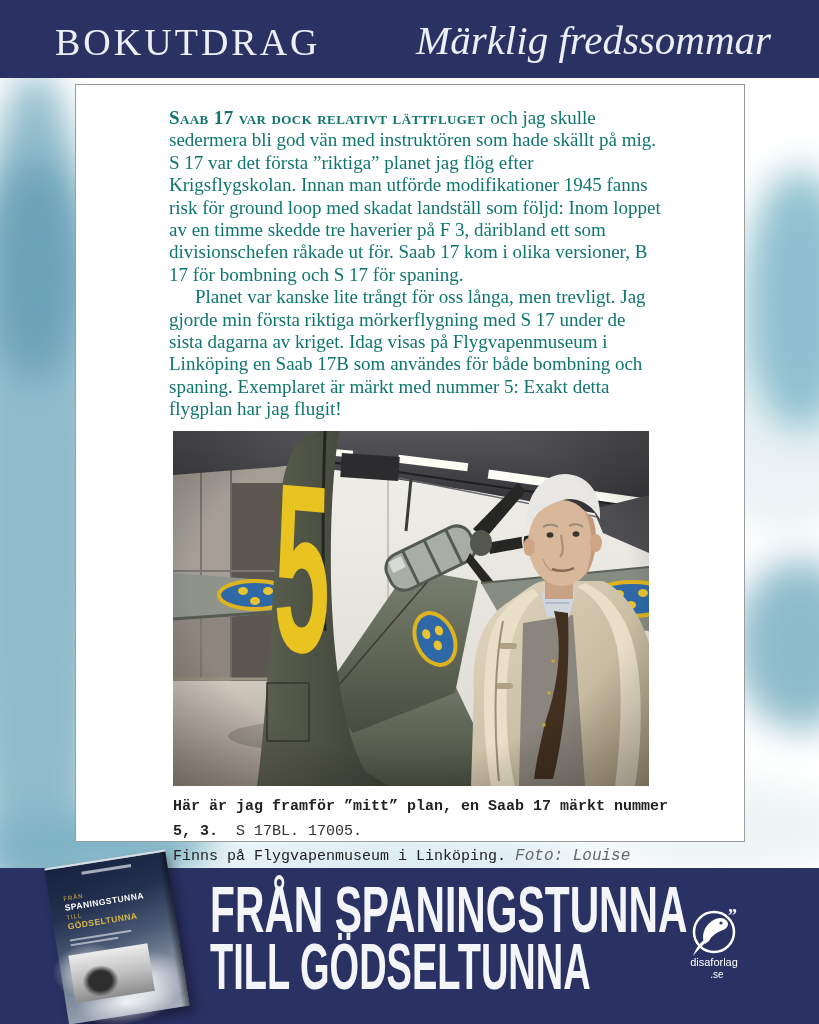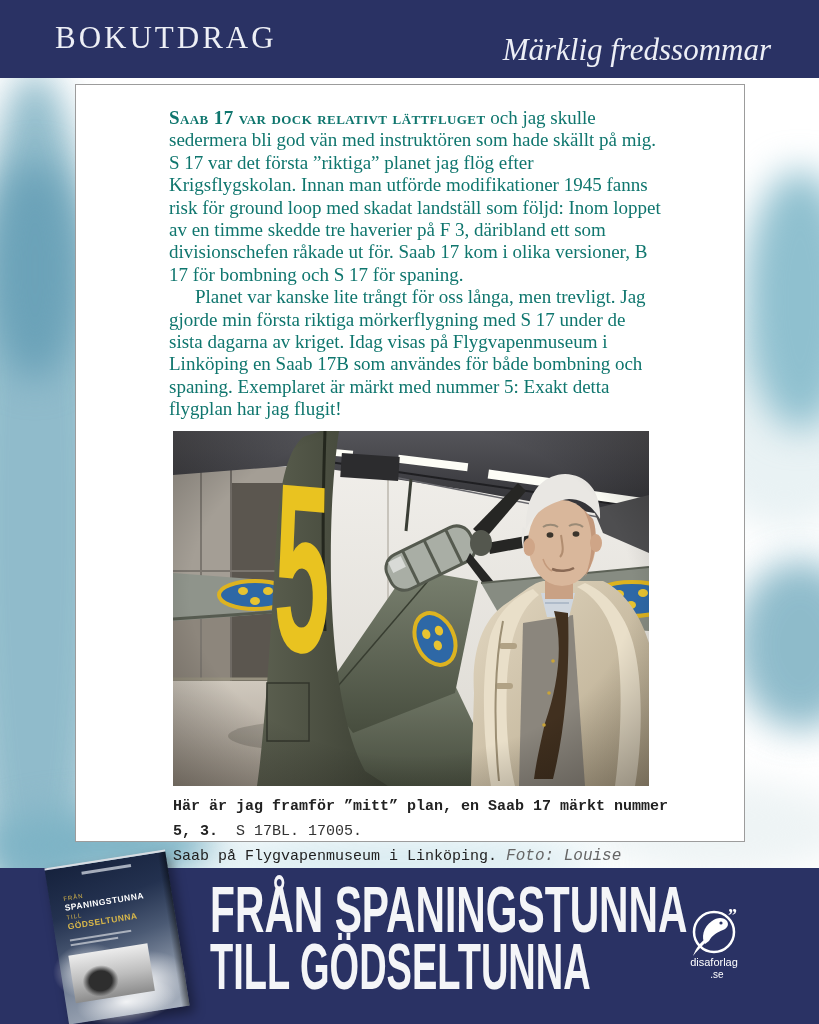--- a/index.html
+++ b/index.html
@@ -5,22 +5,22 @@
   html,body{margin:0;padding:0;}
   .canvas{position:relative;width:819px;height:1024px;overflow:hidden;
     background:linear-gradient(180deg,#9ec9d8 0%,#aed4e0 40%,#b9dbe4 75%,#aficfdc 100%);
     font-family:"Liberation Serif",serif;}
   .blob{position:absolute;border-radius:50%;filter:blur(18px);}
 
   
   .navbar{position:absolute;left:0;width:819px;background:#2a3264;}
   .hdr{top:0;height:78px;}
   .ftr{top:868px;height:156px;}
-  .kicker{position:absolute;left:55px;top:20px;color:#edeff6;font-size:31px;letter-spacing:3px;}
-  .hdr-title{position:absolute;right:48px;top:32px;color:#edeff6;font-size:31px;font-style:italic;}
+  .kicker{position:absolute;left:55px;top:20px;color:#edeff6;font-size:38px;letter-spacing:3px;}
+  .hdr-title{position:absolute;right:48px;top:16px;color:#edeff6;font-size:41px;font-style:italic;}
 
   
   .card{position:absolute;left:75px;top:84px;width:670px;height:758px;background:#ffffff;
     border:1px solid #9c9c9c;box-sizing:border-box;}
   .article{position:absolute;left:93px;top:22px;width:494px;color:#0f766e;
     font-size:19px;line-height:22.4px;}
   .article p{margin:0;}
   .lead{font-variant:small-caps;font-weight:700;letter-spacing:.4px;}
   .p2{text-indent:26px;}
 
@@ -233,21 +233,21 @@
           <rect x="322" y="252" width="18" height="6" rx="3" fill="#b1a285"></rect>
           <path d="M330,190 C322,230 320,290 326,350" stroke="#9c8f74" stroke-width="2" fill="none"></path>
         </g>
 
         <rect x="0" y="0" width="476" height="355" fill="url(#vig)"></rect>
       </svg>
     </div>
 
     <div class="caption">
       <div><span class="cap-b">Här är jag framför ”mitt” plan, en Saab 17 märkt nummer 5, 3.</span>&nbsp; <span class="cap-r">S 17BL. 17005.</span></div>
-      <div><span>Saab på Flygvapenmuseum i Linköping.</span> <span class="credit">Foto: Louise Landin, 2021.</span></div>
+      <div><span>Finns på Flygvapenmuseum i Linköping.</span> <span class="credit">Foto: Louise Landin, 2021.</span></div>
     </div>
   </div>
 
   <div class="navbar ftr">
 
     <div class="book">
       <div class="cloud" style="left:-8px;top:78px;width:70px;height:55px;"></div>
       <div class="cloud" style="left:40px;top:95px;width:85px;height:60px;"></div>
       <div class="cloud" style="left:10px;top:120px;width:100px;height:45px;"></div>
       <div class="author-bar"></div>

